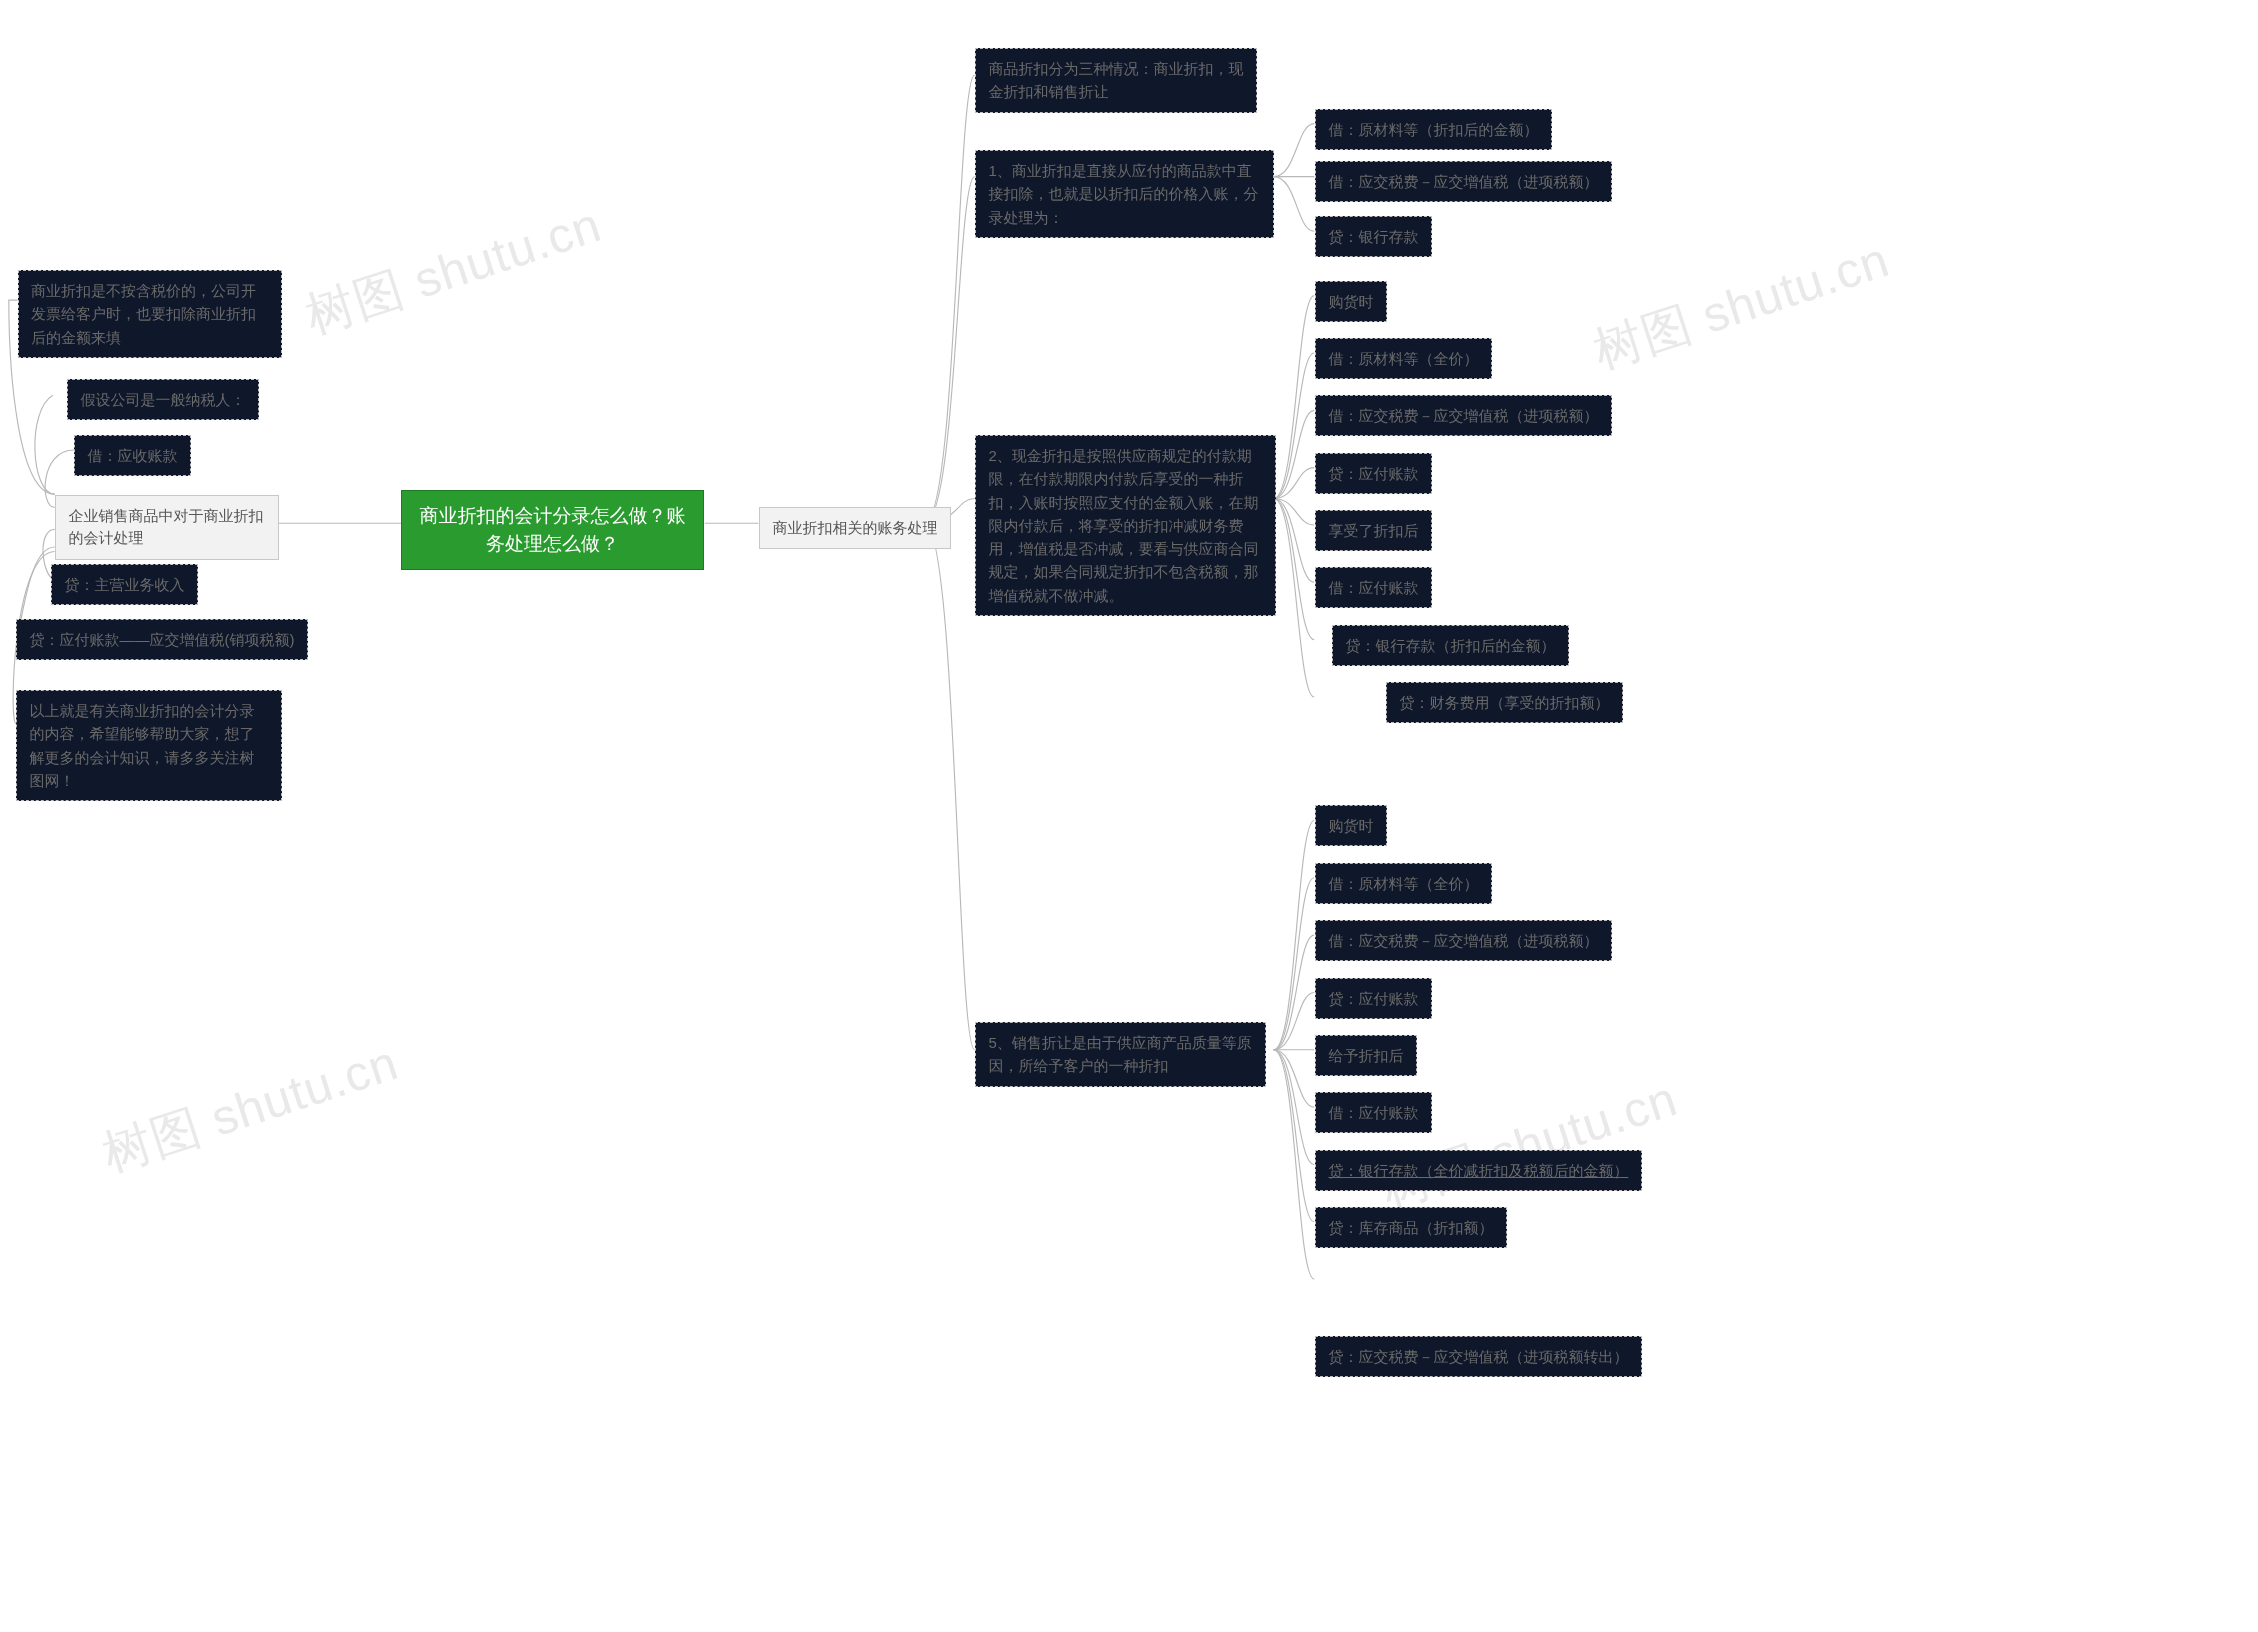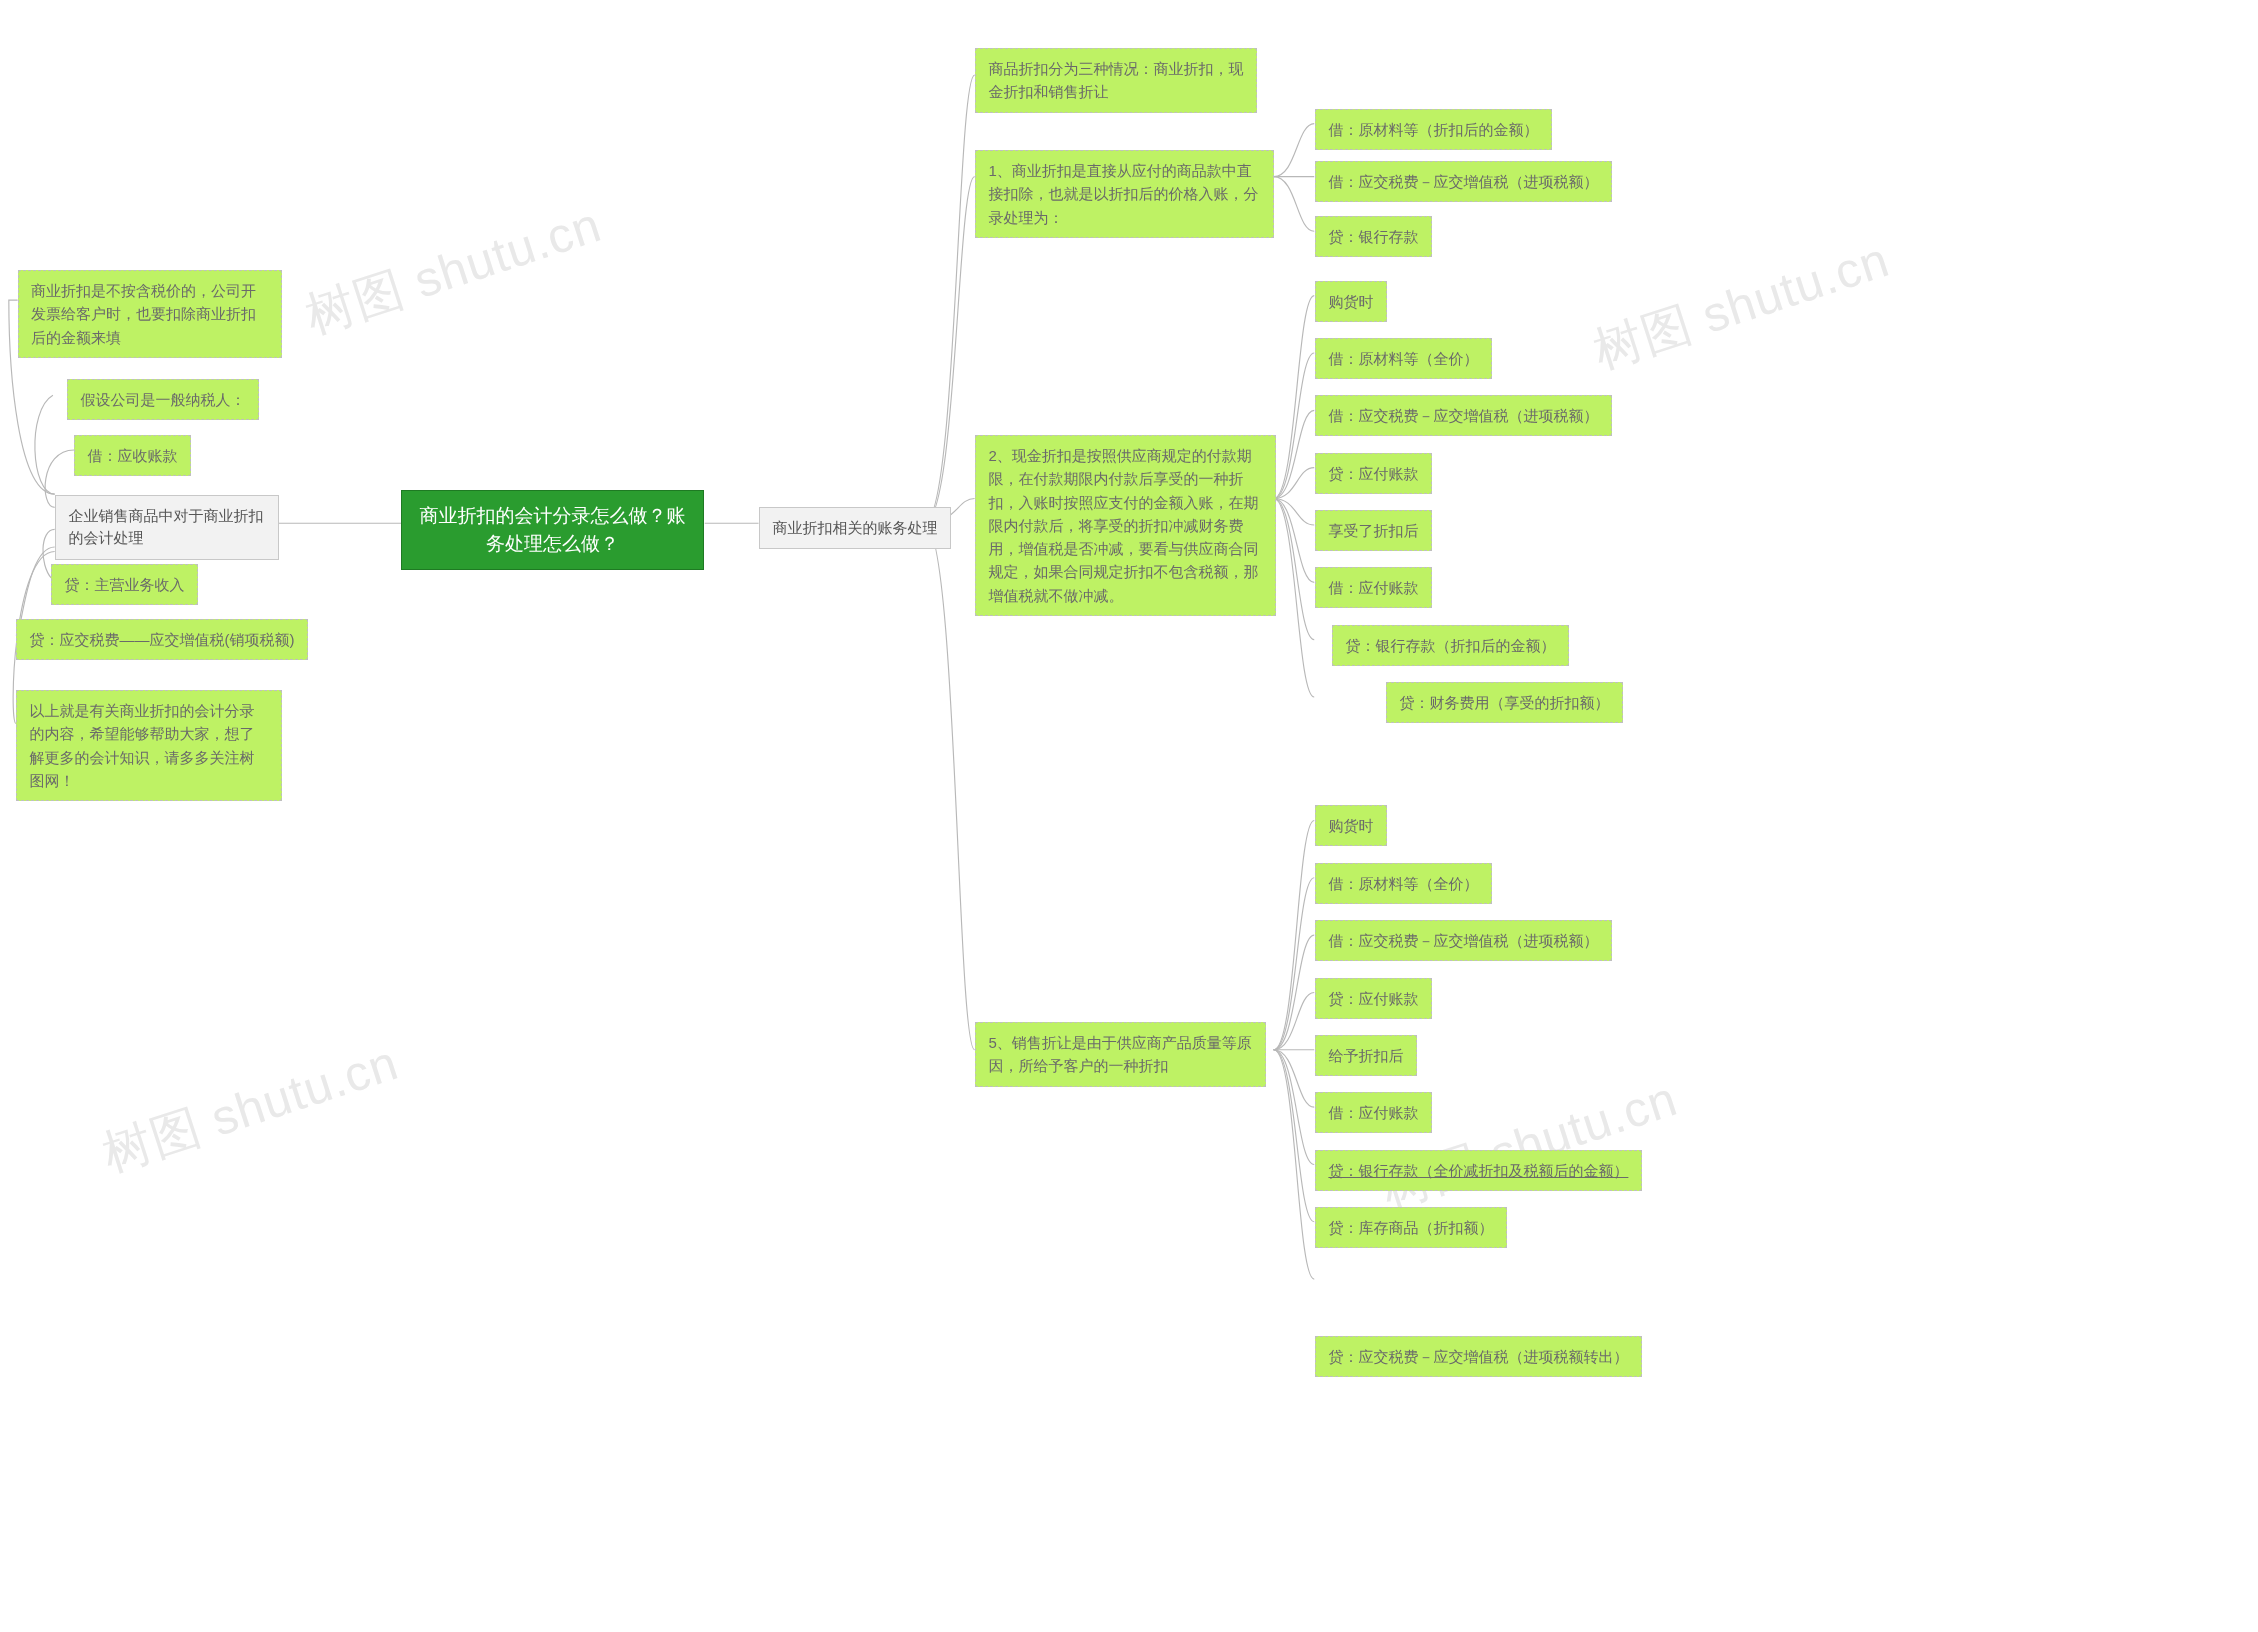--- a/index.html
+++ b/index.html
@@ -55,21 +55,21 @@
     color: #555;
     line-height: 1.5;
   }
 
   .leaf {
     position: absolute;
     border: 0.9px dashed #bfbfbf;
     padding: 8px 12.4px;
     color: #6a6a6a;
     line-height: 1.55;
-    background: #bef264;
+    background: #0f172a;
   }
 
   svg.connectors {
     position: absolute;
     top: 0;
     left: 0;
     width: 2258px;
     height: 1633px;
     pointer-events: none;
   }
@@ -130,21 +130,21 @@
 </svg>
 
 <div class="root">商业折扣的会计分录怎么做？账务处理怎么做？</div>
 
 <div class="branch" style="top:495px; left:55px; width:224px;">企业销售商品中对于商业折扣的会计处理</div>
 
 <div class="leaf" style="top:270px; left:17.6px; width:264px;">商业折扣是不按含税价的，公司开发票给客户时，也要扣除商业折扣后的金额来填</div>
 <div class="leaf" style="top:379px; left:53px;margin-left:14px;">假设公司是一般纳税人：</div>
 <div class="leaf" style="top:435px; left:74px;">借：应收账款</div>
 <div class="leaf" style="top:564px; left:51px;">贷：主营业务收入</div>
-<div class="leaf" style="top:619px; left:16px;">贷：应交税费——应交增值税(销项税额)</div>
+<div class="leaf" style="top:619px; left:16px;">贷：应付账款——应交增值税(销项税额)</div>
 <div class="leaf" style="top:690px; left:16px; width:266px;">以上就是有关商业折扣的会计分录的内容，希望能够帮助大家，想了解更多的会计知识，请多多关注树图网！</div>
 
 <div class="branch" style="top:507px; left:759px;">商业折扣相关的账务处理</div>
 
 <div class="leaf" style="top:48px; left:975px; width:282px;">商品折扣分为三种情况：商业折扣，现金折扣和销售折让</div>
 
 <div class="leaf" style="top:150px; left:975px; width:299px;">1、商业折扣是直接从应付的商品款中直接扣除，也就是以折扣后的价格入账，分录处理为：</div>
 
 <div class="leaf" style="top:109px; left:1315px;">借：原材料等（折扣后的金额）</div>
 <div class="leaf" style="top:161px; left:1315px;">借：应交税费－应交增值税（进项税额）</div>

